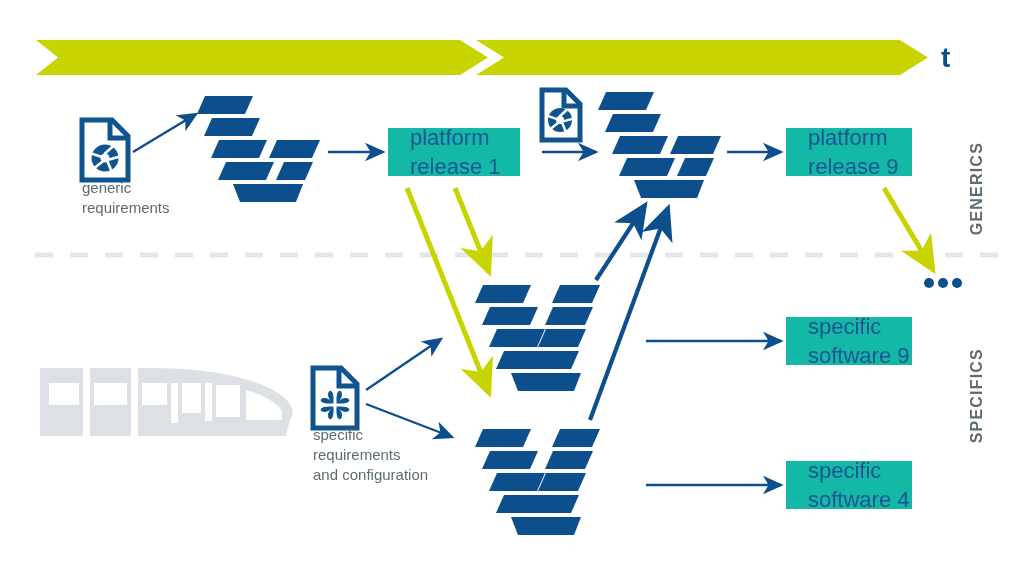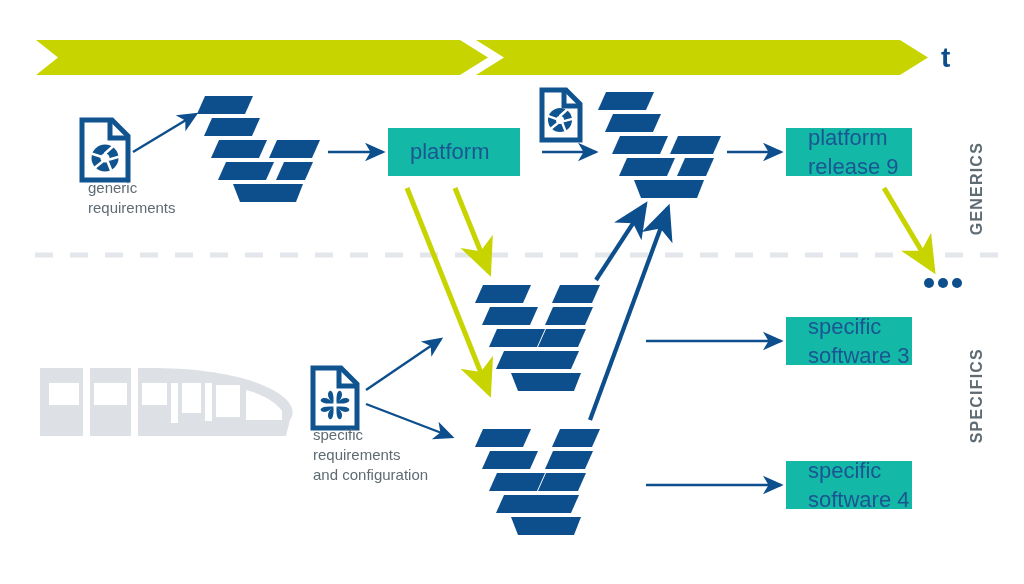--- a/index.html
+++ b/index.html
@@ -225,38 +225,39 @@
 
     <g fill="#0d4e8c">
       <circle cx="929" cy="283" r="5"></circle>
       <circle cx="943" cy="283" r="5"></circle>
       <circle cx="957" cy="283" r="5"></circle>
     </g>
   </svg>
 
   <div class="box" style="left:388px; top:128px; width:132px; height:48px;">
     <span>platform</span>
+    <span>release 1</span>
   </div>
 
   <div class="box" style="left:786px; top:128px; width:126px; height:48px;">
     <span>platform</span>
     <span>release 9</span>
   </div>
 
   <div class="box" style="left:786px; top:317px; width:126px; height:48px;">
     <span>specific</span>
-    <span>software 3</span>
+    <span>software 9</span>
   </div>
 
   <div class="box" style="left:786px; top:461px; width:126px; height:48px;">
     <span>specific</span>
     <span>software 4</span>
   </div>
 
-  <div class="caption" style="left:88px; top:178px;">generic
+  <div class="caption" style="left:82px; top:178px;">generic
 requirements</div>
 
   <div class="caption" style="left:313px; top:425px;">specific
 requirements
 and configuration</div>
 
   <div class="side-label" style="left:968px; top:142px; transform: rotate(-90deg) translate(-100%, 0);">GENERICS</div>
 
   <div class="side-label" style="left:968px; top:348px; transform: rotate(-90deg) translate(-100%, 0);">SPECIFICS</div>
 

